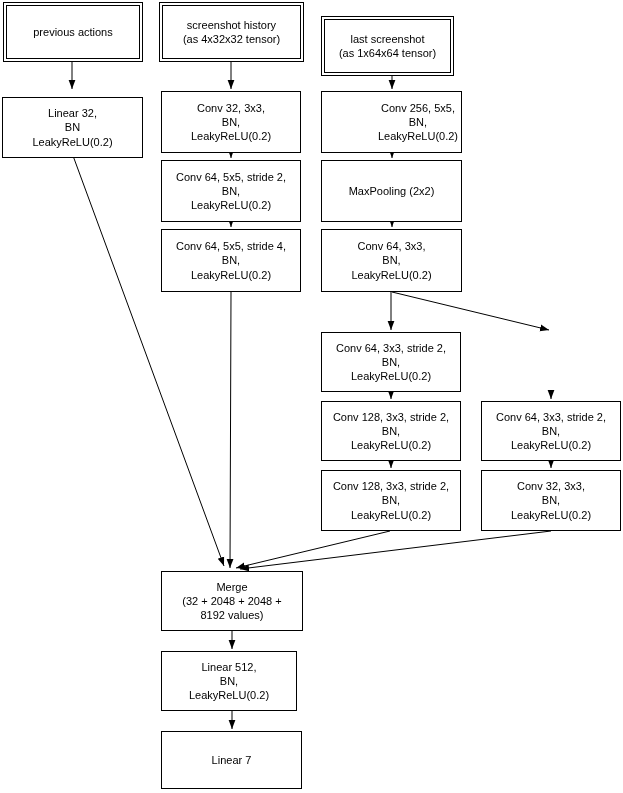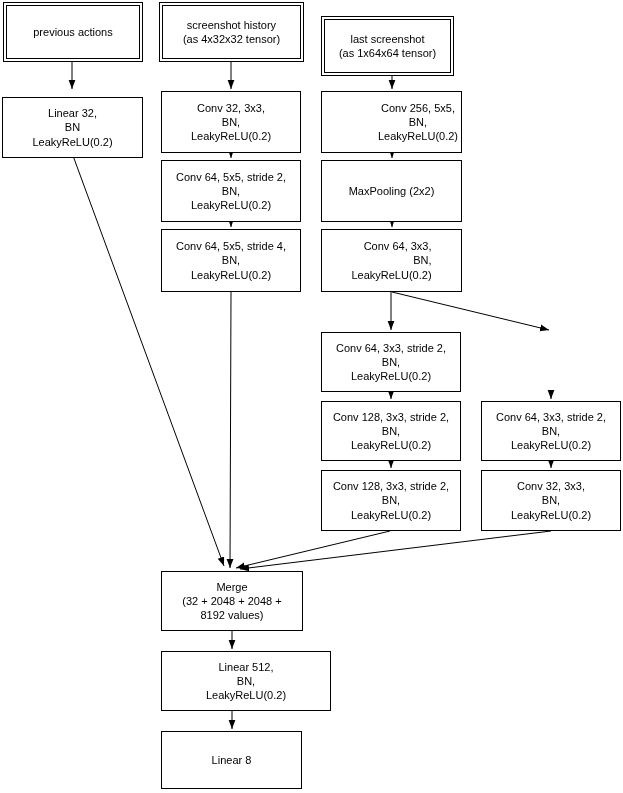--- a/index.html
+++ b/index.html
@@ -111,21 +111,21 @@
   </div>
   <div class="node" style="left:321px; top:160px; width:141px; height:62px;">
     <span class="lbl">MaxPooling (2x2)</span>
   </div>
 
   <div class="node" style="left:161px; top:229px; width:140px; height:63px;">
     <span class="lbl">Conv 64, 5x5, stride 4,
 BN,
 LeakyReLU(0.2)</span>
   </div>
-  <div class="node" style="left:321px; top:229px; width:141px; height:63px;text-align:right;">
+  <div class="node" style="left:321px; top:229px; width:141px; height:63px;">
     <span class="lbl">Conv 64, 3x3,
 BN,
 LeakyReLU(0.2)</span>
   </div>
 
   <div class="node" style="left:321px; top:332px; width:140px; height:60px;">
     <span class="lbl">Conv 64, 3x3, stride 2,
 BN,
 LeakyReLU(0.2)</span>
   </div>
@@ -150,22 +150,22 @@
     <span class="lbl">Conv 32, 3x3,
 BN,
 LeakyReLU(0.2)</span>
   </div>
 
   <div class="node" style="left:161px; top:571px; width:142px; height:60px;">
     <span class="lbl">Merge
 (32 + 2048 + 2048 +
 8192 values)</span>
   </div>
-  <div class="node" style="left:161px; top:651px; width:170px; height:60px;">
+  <div class="node" style="left:161px; top:651px; width:136px; height:60px;">
     <span class="lbl">Linear 512,
 BN,
 LeakyReLU(0.2)</span>
   </div>
   <div class="node" style="left:161px; top:731px; width:141px; height:58px;">
-    <span class="lbl">Linear 8</span>
+    <span class="lbl">Linear 7</span>
   </div>
 
 </div>
 
 </body></html>

